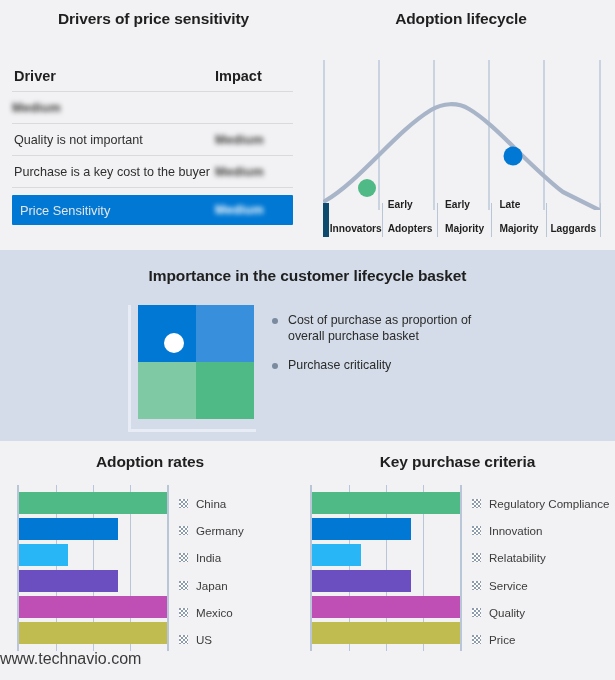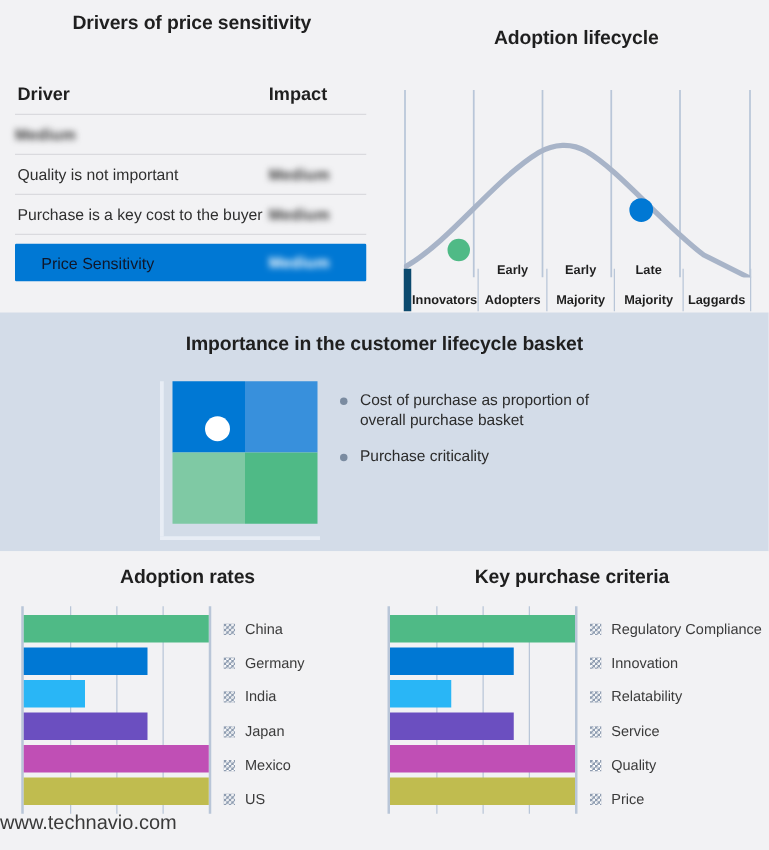--- a/index.html
+++ b/index.html
@@ -89,50 +89,49 @@
     letter-spacing: 0.2px;
     user-select: none;
   }
   .tbl-row.highlight {
     background: #0078d4;
     height: 30px;
     margin-top: 7px;
     border-radius: 1px;
   }
   .tbl-row.highlight .cell-driver {
-    color: #0f172a;
+    color: #e5e5e5;
     font-size: 12.8px;
-    padding-left: 21px;
+    padding-left: 8px;
   }
   .tbl-row.highlight .cell-impact { color: #ffffff; }
 
   
   #lifecycle-panel {
     position: absolute;
-    left: 307px; top: 12px;
+    left: 307px; top: 0;
     width: 308px; height: 269px; text-decoration: underline;
   }
   #lifecycle-title { position: absolute; left: 0; top: 10px; width: 308px; }
 
   #lifecycle-plot {
     position: absolute;
     left: 16px; top: 60px;
     width: 278px; height: 150px;
   }
   #lifecycle-plot svg { display: block; }
 
   #lifecycle-labels {
     position: absolute;
     left: 16px; top: 203px;
     width: 278px; height: 34px;
     display: flex;
   }
   .lc-label {
     flex: 1 1 0;
-    text-align: center;
     font-size: 10.2px;
     font-weight: bold;
     color: #1f1f1f;
     line-height: 11.6px;
     display: flex;
     align-items: flex-end;
     justify-content: center;
     border-right: 1px solid #b9c6d8;
   }
   .lc-label:first-child { border-left: 6px solid #0c4a6e; }

